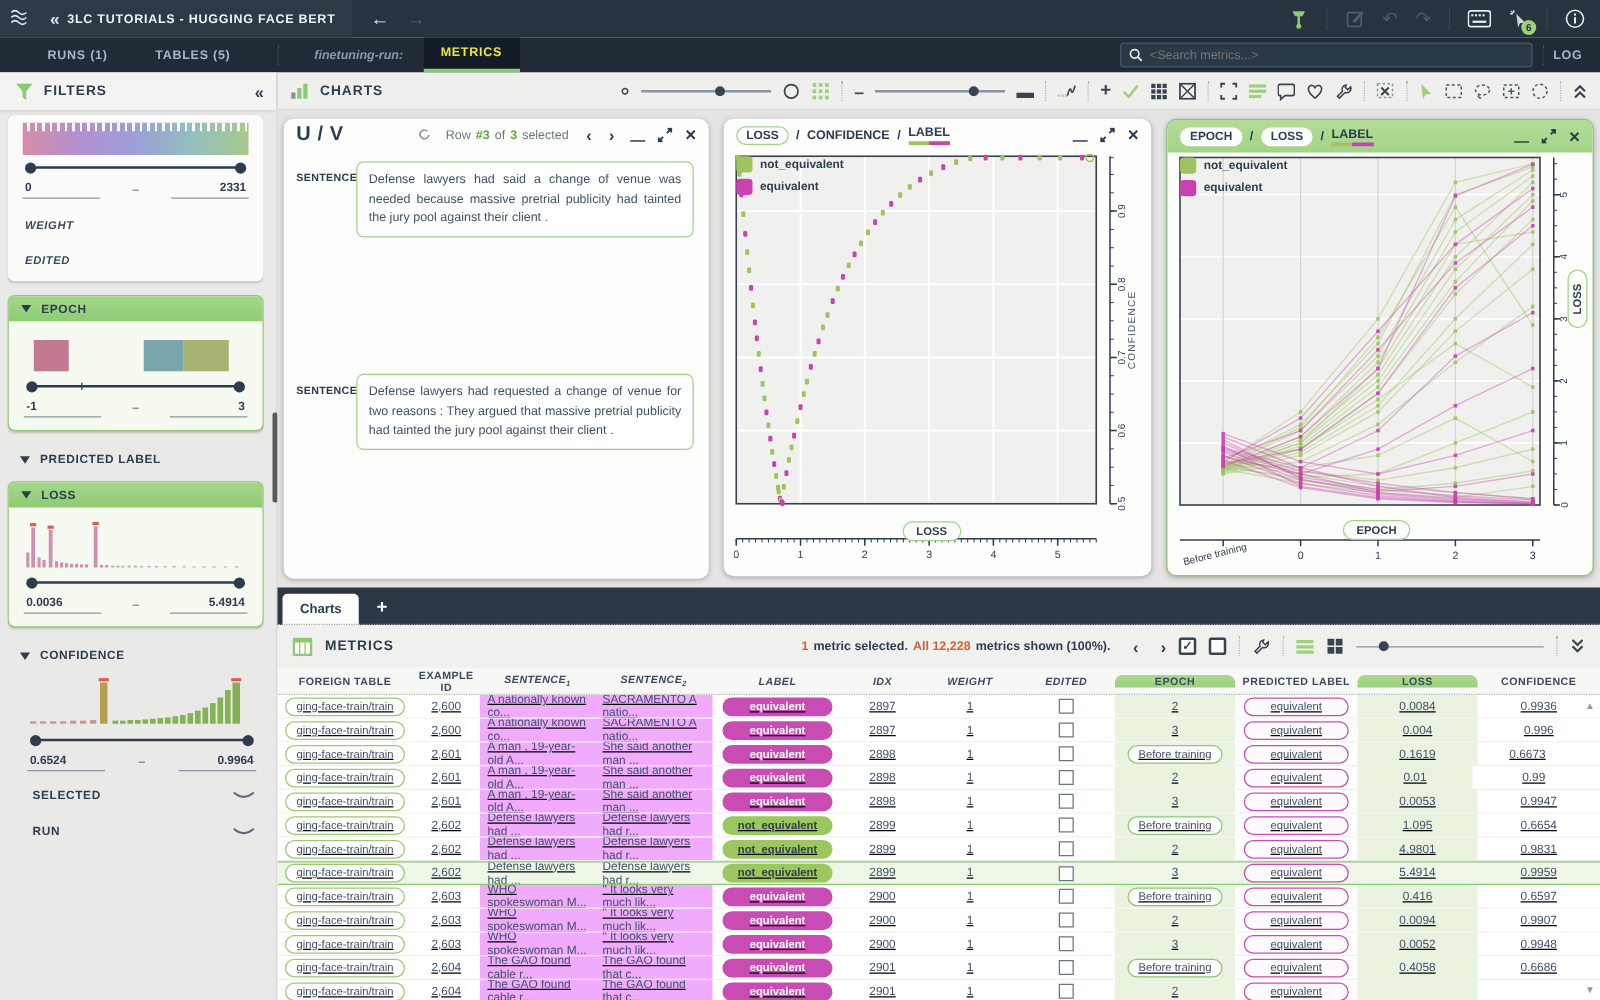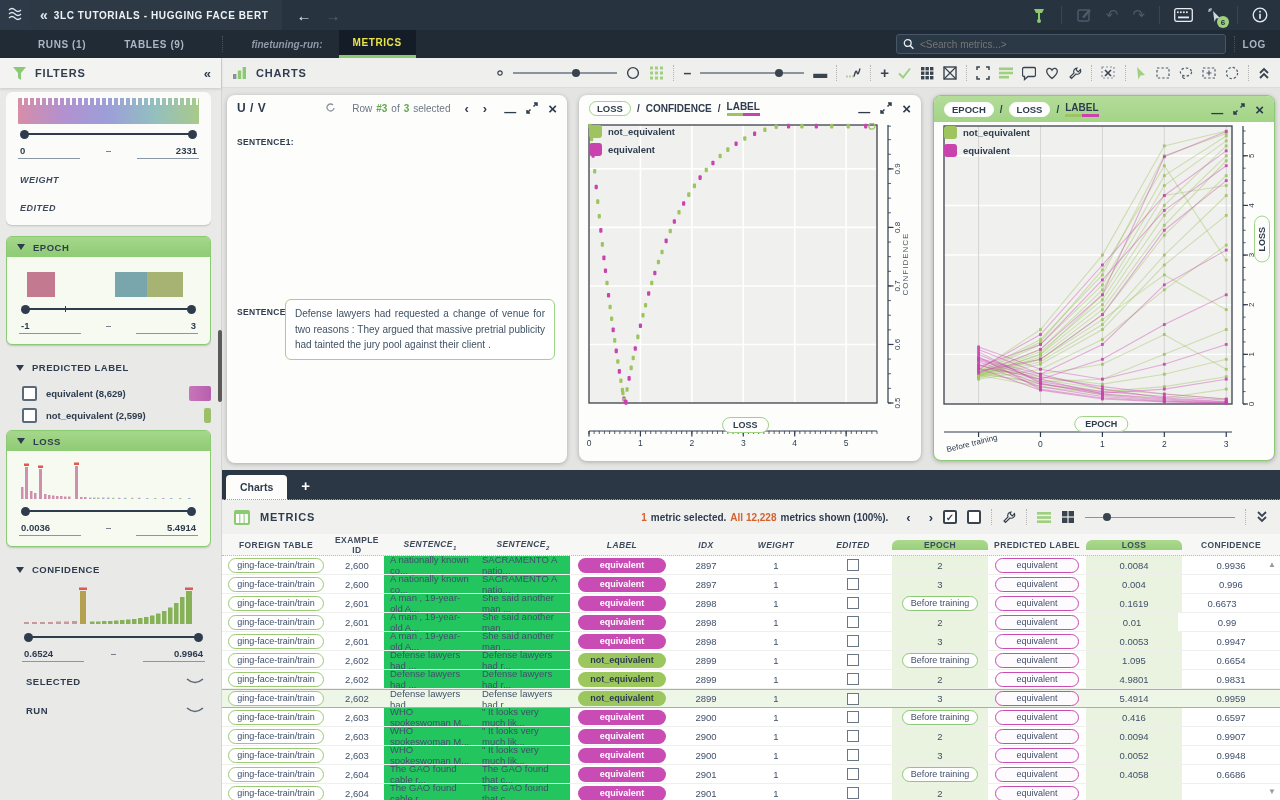--- a/index.html
+++ b/index.html
@@ -73,21 +73,21 @@
   #charts-title { font-size:11px; font-weight:bold; letter-spacing:.8px; color:#2e3c4e; margin-right:4px; }
   .ticon { display:flex; align-items:center; justify-content:center; height:18px; }
   .tsep { width:1px; height:16px; border-left:1px dotted #b5b5b3; }
   .hslider { position:relative; width:104px; height:10px; }
   .hslider .ln { position:absolute; left:0; right:0; top:4.5px; height:1.5px; background:#8b949e; }
   .hslider .dt { position:absolute; top:1px; width:8px; height:8px; border-radius:50%; background:#39444f; }
 
   #panels { left:0; top:30px; width:1058px; height:382px; background:#e4e4e3; }
   .panel { position:absolute; background:#fdfdfc; border-radius:8px; box-shadow:0 1px 4px rgba(0,0,0,.25); }
   .panel-head { height:26px; display:flex; align-items:center; padding:0 10px; gap:6px; }
-  .panel-title { font-size:12px; font-weight:bold; letter-spacing:.5px; color:#2e3c4e; }
+  .panel-title { font-size:16px; font-weight:bold; letter-spacing:.5px; color:#2e3c4e; }
   .win-ctl { display:flex; align-items:center; gap:10px; margin-left:auto; color:#2e3c4e; }
   .wmin { font-size:12px; font-weight:bold; line-height:4px; padding-top:8px; }
   .wclose { font-size:15px; font-weight:bold; }
   .tpill { border:1.5px solid #9fd487; border-radius:10px; padding:1px 7px; font-size:9.5px; font-weight:bold; color:#2e3c4e; background:#fff; }
   .tslash { font-size:10px; font-weight:bold; color:#2e3c4e; }
   .tlabel-underline { font-size:10px; font-weight:bold; color:#2e3c4e;
     border-bottom:3px solid; border-image:linear-gradient(90deg,#9dc45e 50%,#c843ae 50%) 1; padding-bottom:1px; }
   .legend { position:absolute; left:10px; top:30px; display:flex; flex-direction:column; gap:5px; z-index:3; }
   .leg-row { display:flex; align-items:center; gap:6px; }
   .leg-sw { width:13px; height:13px; border-radius:3px; }
@@ -117,28 +117,28 @@
     padding:0 12px; gap:10px; }
   #metrics-title { font-size:11px; font-weight:bold; letter-spacing:.8px; color:#2e3c4e; }
   #metrics-status { margin-left:auto; font-size:10px; font-weight:bold; color:#2e3c4e; display:flex; gap:4px; align-items:center; }
   #metrics-status .orange { color:#d3622f; }
   .mh-ic { display:flex; align-items:center; }
   .mchk { width:14px; height:14px; border:2px solid #39444f; background:#fff; border-radius:2px;
     font-size:10px; font-weight:bold; color:#39444f; display:flex; align-items:center; justify-content:center; }
 
   
   #table-wrap { left:0; top:476px; width:1058px; height:266px; background:#fafafa; overflow:hidden; }
-  .trow { display:flex; height:19px; align-items:flex-start; border-bottom:1px solid #efefee; background:#fff; position:relative; }
+  .trow { display:flex; height:19px; align-items:flex-start; border-bottom:1px solid #efefee; background:#fff; position:relative;text-decoration:underline; }
   .trow.hl { background:#eef6e7; border-top:1px solid #8cc973; border-bottom:1px solid #8cc973; }
   #thead { display:flex; height:22px; align-items:center; background:#f7f7f6; border-bottom:1px dotted #b8b8b6; }
   .hc { font-size:8.5px; font-weight:bold; letter-spacing:.4px; color:#3d4a5c; text-align:center; }
   .hc.it { font-style:italic; }
   .cell { height:100%; display:flex; align-items:center; justify-content:center; font-size:9.5px; color:#41506b; overflow:hidden; flex:none; }
   .cell.left { justify-content:flex-start; padding:0 6px; }
-  .gray { background:#22c55e; }
+  .gray { background:#f0abfc; }
   .greencol { background:#e9f3e0; }
   .hgreen { background:linear-gradient(#abd98e,#9bd07c); border-radius:6px 6px 0 0; height:100%; display:flex; align-items:center; justify-content:center; }
   .pill-o { border:1.3px solid #9cc973; border-radius:9px; padding:0 8px; height:15px; line-height:13px; background:#fff;
     white-space:nowrap; font-size:9px; color:#41506b; }
   .pill-f { border-radius:9px; padding:0 10px; height:15px; line-height:15px; font-size:9px; font-weight:bold; min-width:88px; text-align:center; }
   .pill-f.eq { background:#c84cb4; color:#fff; }
   .pill-f.neq { background:#9cc75f; color:#2e3c4e; }
   .pill-p { border:1.3px solid #c84cb4; border-radius:9px; padding:0 10px; height:15px; line-height:13px; background:#fdfbfd;
     font-size:9px; color:#41506b; min-width:84px; text-align:center; }
   .pill-e { border:1.3px solid #8cc973; border-radius:9px; padding:0 8px; height:15px; line-height:13px; background:#fff;
@@ -209,21 +209,21 @@
       <svg class="ticon" width="16" height="16" viewBox="0 0 16 16">
         <circle cx="8" cy="8" r="6.8" fill="none" stroke="#e8edf2" stroke-width="1.3"></circle>
         <rect x="7.2" y="6.8" width="1.6" height="5" fill="#e8edf2"></rect>
           <rect x="7.2" y="3.8" width="1.6" height="1.7" fill="#e8edf2"></rect>
       </svg>
     </div>
   </div>
 
   <div id="navbar" class="abs">
     <span class="nav-item">RUNS (1)</span>
-    <span class="nav-item">TABLES (9)</span>
+    <span class="nav-item">TABLES (5)</span>
     <div class="nav-dots"></div>
     <span id="run-name">finetuning-run:</span>
     <div id="metrics-tab">METRICS</div>
     <div id="navbar-right">
       <div id="search-box">
         <svg width="12" height="12" viewBox="0 0 12 12">
           <circle cx="5" cy="5" r="3.6" fill="none" stroke="#e8edf2" stroke-width="1.4"></circle>
           <path d="M7.8 7.8 L11 11" stroke="#e8edf2" stroke-width="1.6"></path>
         </svg>
         <input placeholder="&lt;Search metrics...&gt;" style="">
@@ -285,32 +285,20 @@
             <div class="range-val r">3</div>
           </div>
         </div>
       </div>
 
       <div>
         <div class="fsec-head">
           <div class="tri"></div>
           <span class="fsec-label">PREDICTED LABEL</span>
         </div>
-        <div id="predlabel-items">
-            <div class="chk-row">
-              <div class="chk"></div>
-              <span class="chk-label">equivalent (8,629)</span>
-              <div class="swatch" style="width: 22px; background: linear-gradient(90deg, rgb(200, 117, 184), rgb(183, 95, 174));"></div>
-            </div>
-            <div class="chk-row">
-              <div class="chk"></div>
-              <span class="chk-label">not_equivalent (2,599)</span>
-              <div class="swatch" style="width: 7px; background: rgb(156, 192, 106);"></div>
-            </div>
-          </div>
       </div>
 
       <div class="fcard active" style="margin-top:6px;">
         <div class="fcard-head">
           <div class="tri"></div>
           <span class="fsec-label">LOSS</span>
         </div>
         <div class="fcard-body">
           <svg class="hist" width="178" height="40" viewBox="0 0 178 40">
             <g fill="#cf8fae">
@@ -591,20 +579,21 @@
             <svg width="12" height="12" viewBox="0 0 12 12">
                 <g stroke="#2e3c4e" stroke-width="1.5" fill="none">
                   <path d="M7.5 4.5 L11 1 M8 1 h3 v3"></path>
                   <path d="M4.5 7.5 L1 11 M1 8 v3 h3"></path>
                 </g>
               </svg>
             <span class="wclose">×</span>
           </div>
         </div>
         <span class="sent-label" style="top:42px;">SENTENCE1:</span>
+        <div class="sent-box" style="top:34px; min-height:56px;">Defense lawyers had said a change of venue was needed because massive pretrial publicity had tainted the jury pool against their client .</div>
         <span class="sent-label" style="top:212px;">SENTENCE2:</span>
         <div class="sent-box" style="top:204px; min-height:52px;">Defense lawyers had requested a change of venue for two reasons : They argued that massive pretrial publicity had tainted the jury pool against their client .</div>
       </div>
 
       <div class="panel" style="left:357px; top:7px; width:342px; height:366px;">
         <div class="panel-head">
           <span class="tpill">LOSS</span>
           <span class="tslash">/</span>
           <span class="tslash">CONFIDENCE</span>
           <span class="tslash">/</span>

